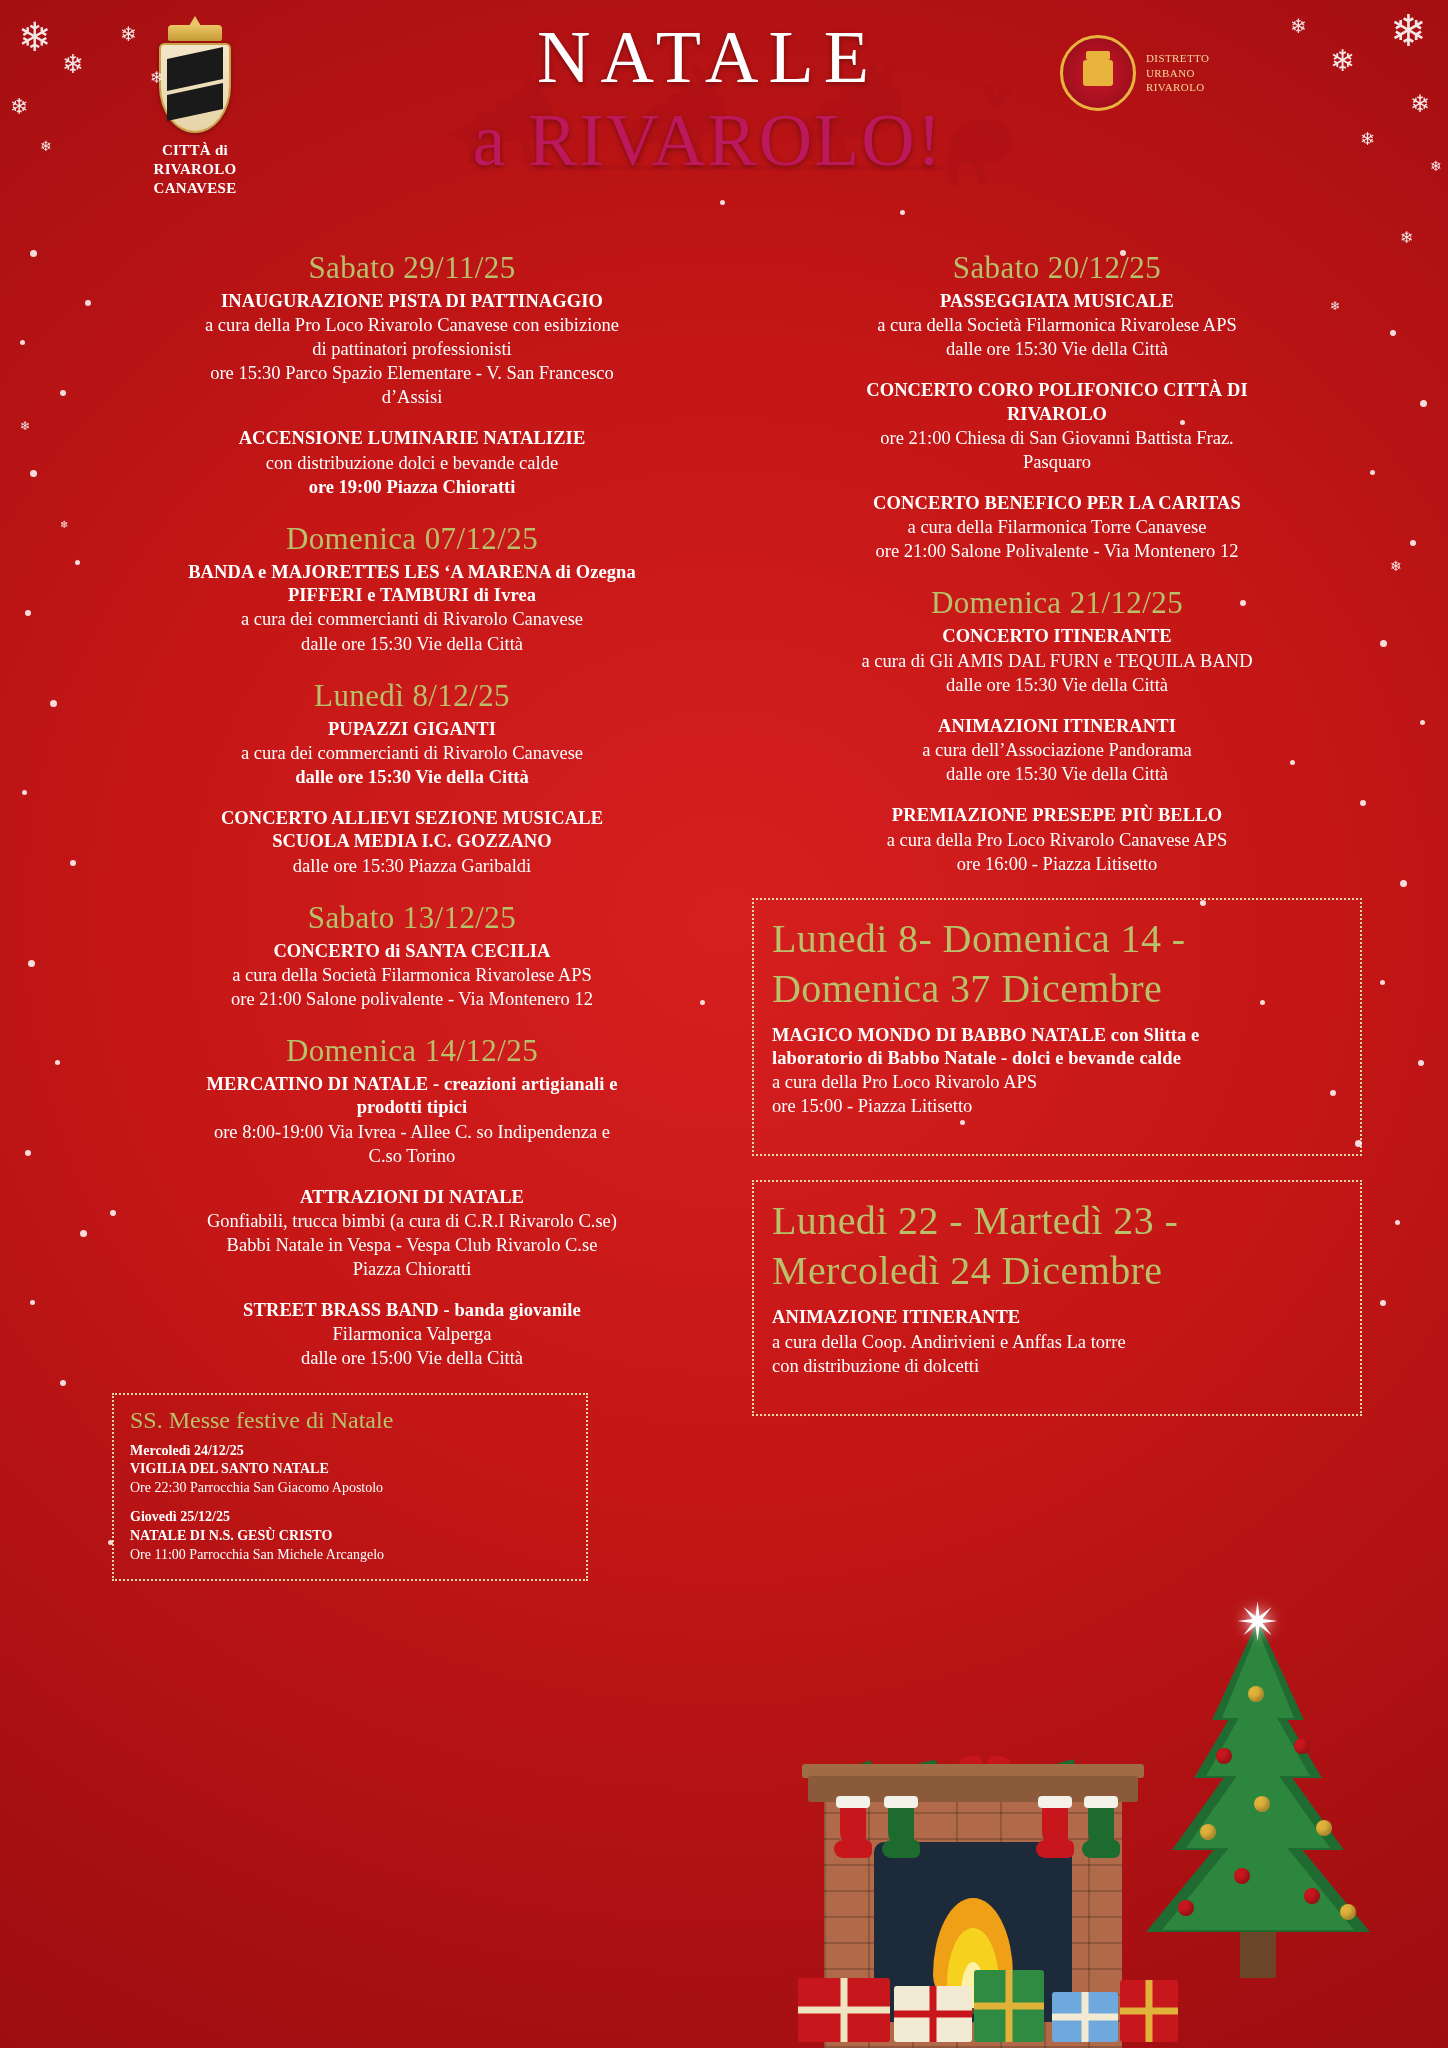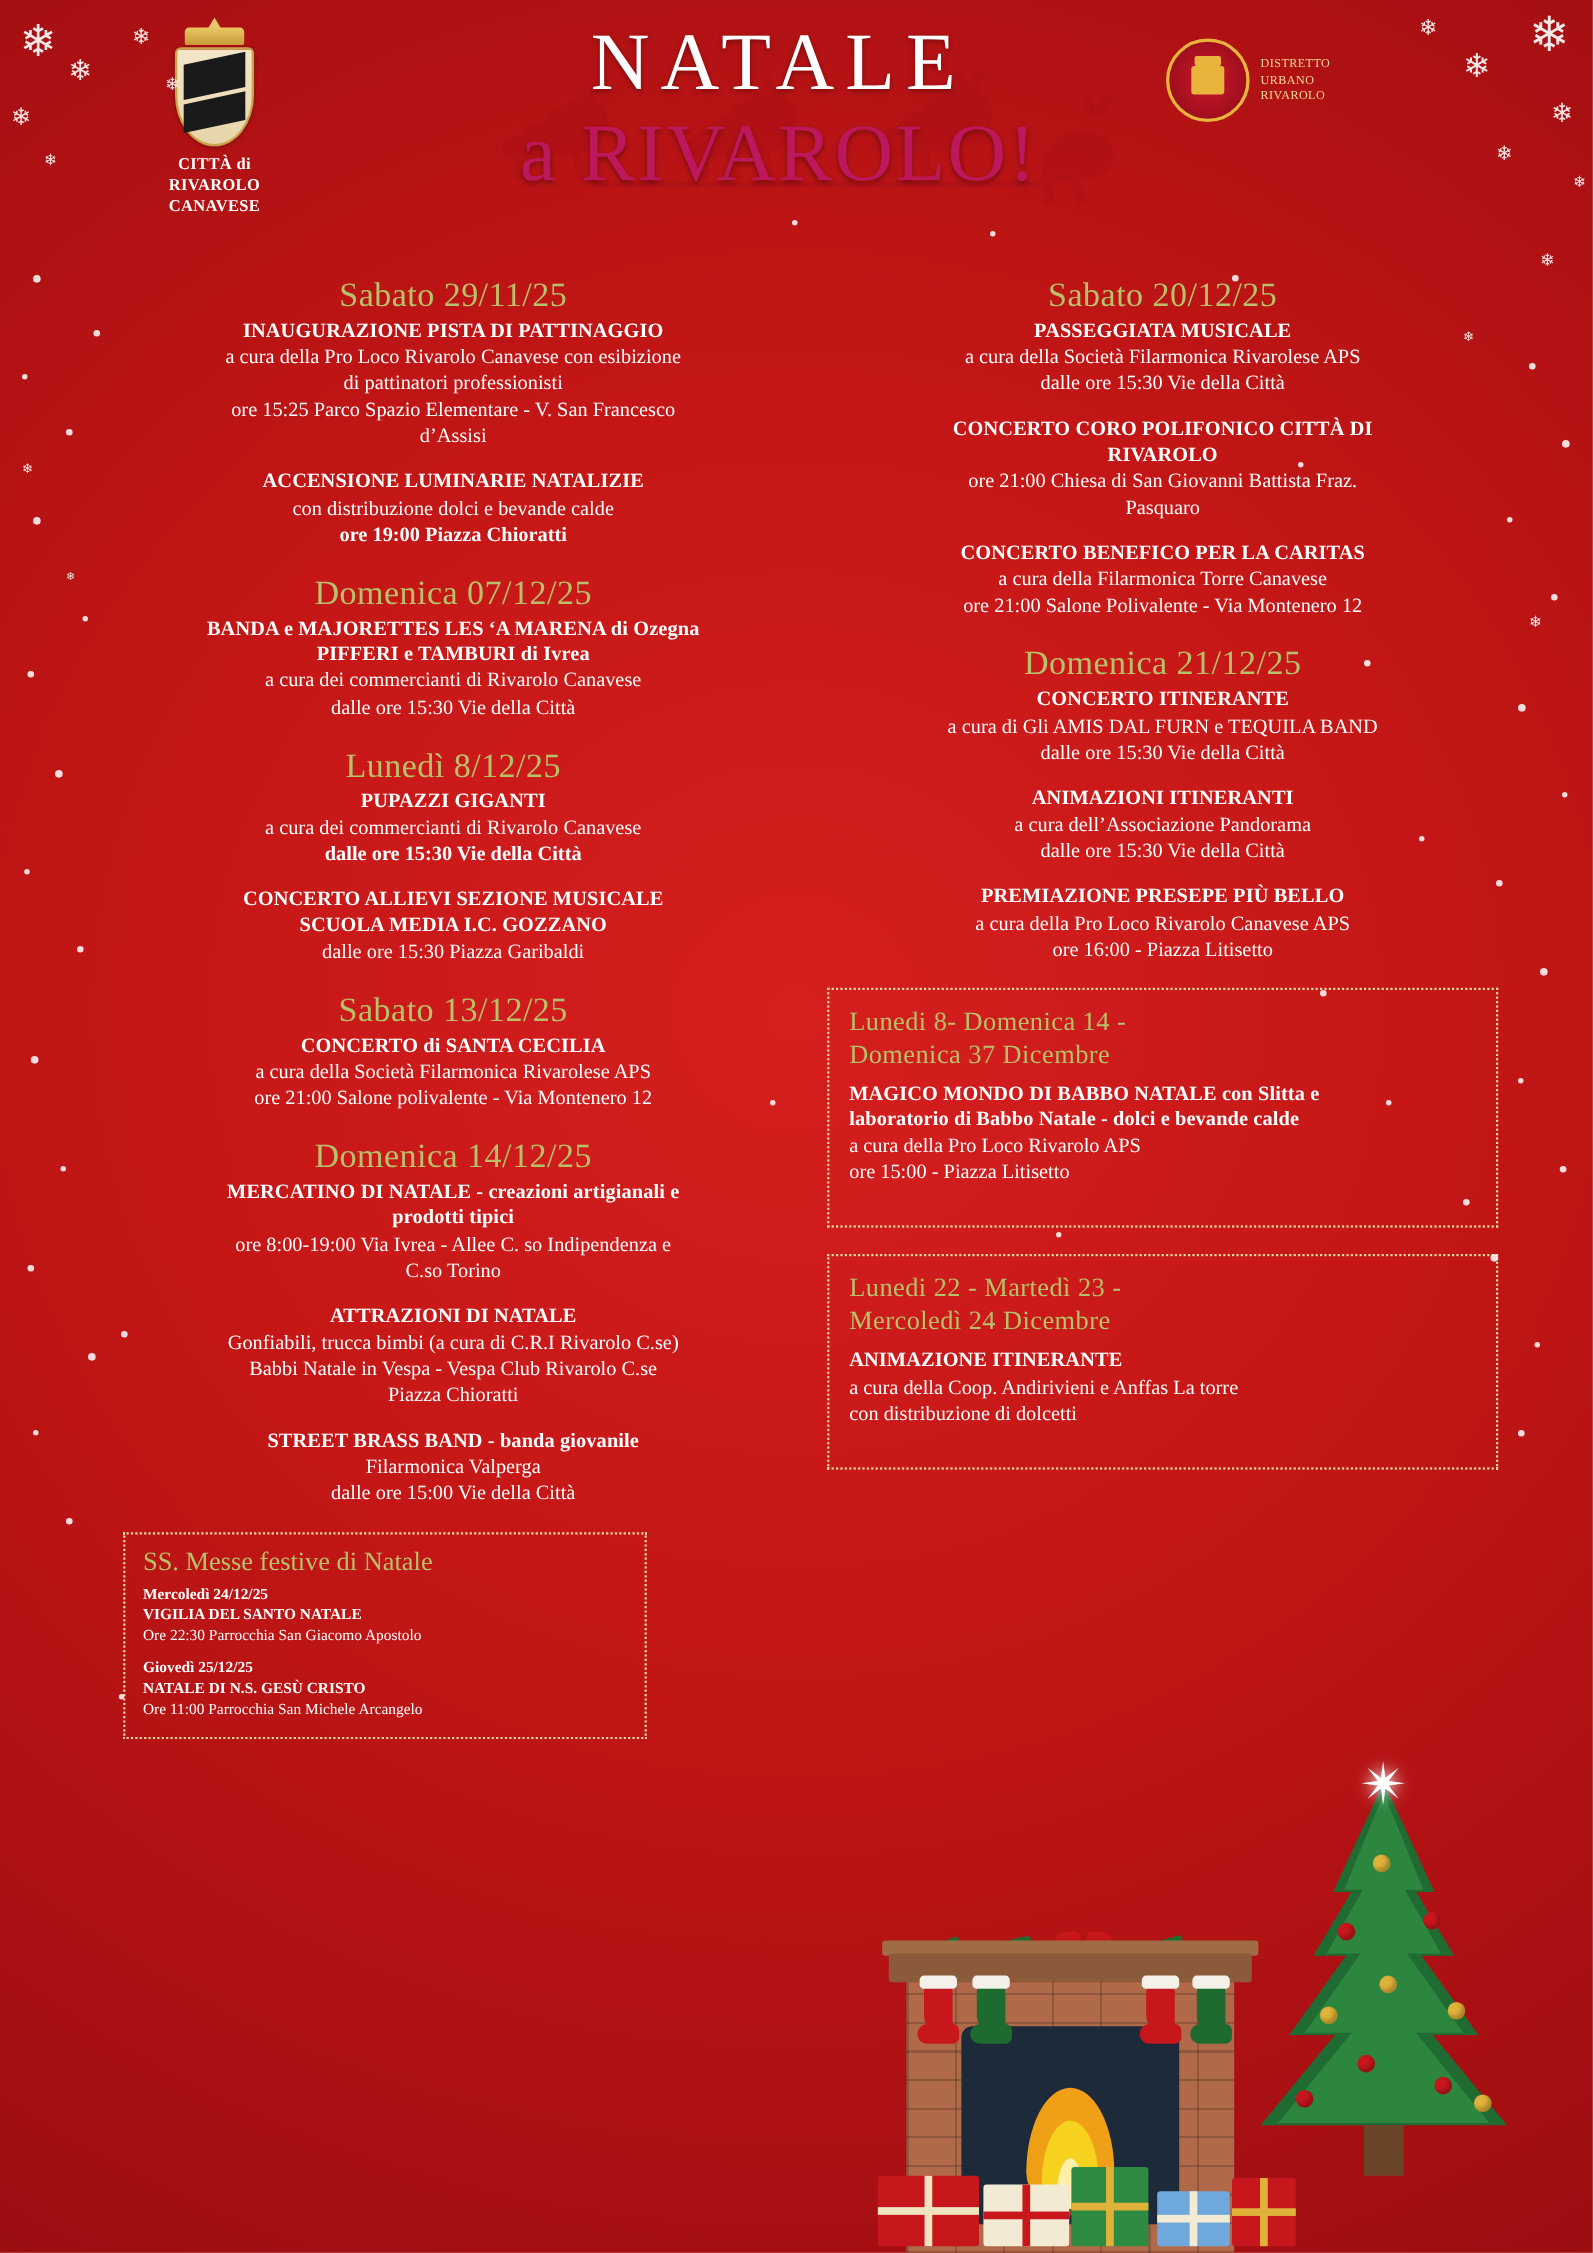--- a/index.html
+++ b/index.html
@@ -88,21 +88,21 @@
   .day.first { margin-top:0; }
   .block { margin-bottom:22px;text-align:center; }
   .ev { margin-bottom:18px; }
   .ev-title { font-weight:bold; font-size:18.5px; line-height:1.26; letter-spacing:.1px; }
   .ev-line { font-size:18.5px; line-height:1.3; }
   .ev-line.b { font-weight:bold; }
 
   .framed {
     border:2px dotted #e9d9a8; padding:14px 18px 18px 18px; margin-bottom:24px;
   }
-  .framed .day { font-size:24px; line-height:1.25; margin-bottom:10px; }
+  .framed .day { font-size:40px; line-height:1.25; margin-bottom:10px; }
 
   .messe {
     border:2px dotted #e9d9a8; padding:12px 16px 14px 16px; margin-top:16px; width:440px;
   }
   .messe-title { color:#b8c06a; font-size:24px; margin-bottom:8px; }
   .messe-sub { font-size:14px; font-weight:bold; line-height:1.35; }
   .messe-line { font-size:14px; line-height:1.35; }
   .messe-gap { height:10px; }
 
   
@@ -192,21 +192,21 @@
 </div>
 
 <div class="columns">
   <div class="col col-left" id="col-left">
       <div class="block">
         <div class="day first">Sabato 29/11/25</div>
         <div class="ev">
           <div class="ev-title">INAUGURAZIONE PISTA DI PATTINAGGIO</div>
           <div class="ev-line">a cura della Pro Loco Rivarolo Canavese con esibizione</div>
           <div class="ev-line">di pattinatori professionisti</div>
-          <div class="ev-line">ore 15:25 Parco Spazio Elementare - V. San Francesco</div>
+          <div class="ev-line">ore 15:30 Parco Spazio Elementare - V. San Francesco</div>
           <div class="ev-line">d’Assisi</div>
         </div>
         <div class="ev">
           <div class="ev-title">ACCENSIONE LUMINARIE NATALIZIE</div>
           <div class="ev-line">con distribuzione dolci e bevande calde</div>
           <div class="ev-line b">ore 19:00 Piazza Chioratti</div>
         </div>
       </div>
       <div class="block">
         <div class="day">Domenica 07/12/25</div>

